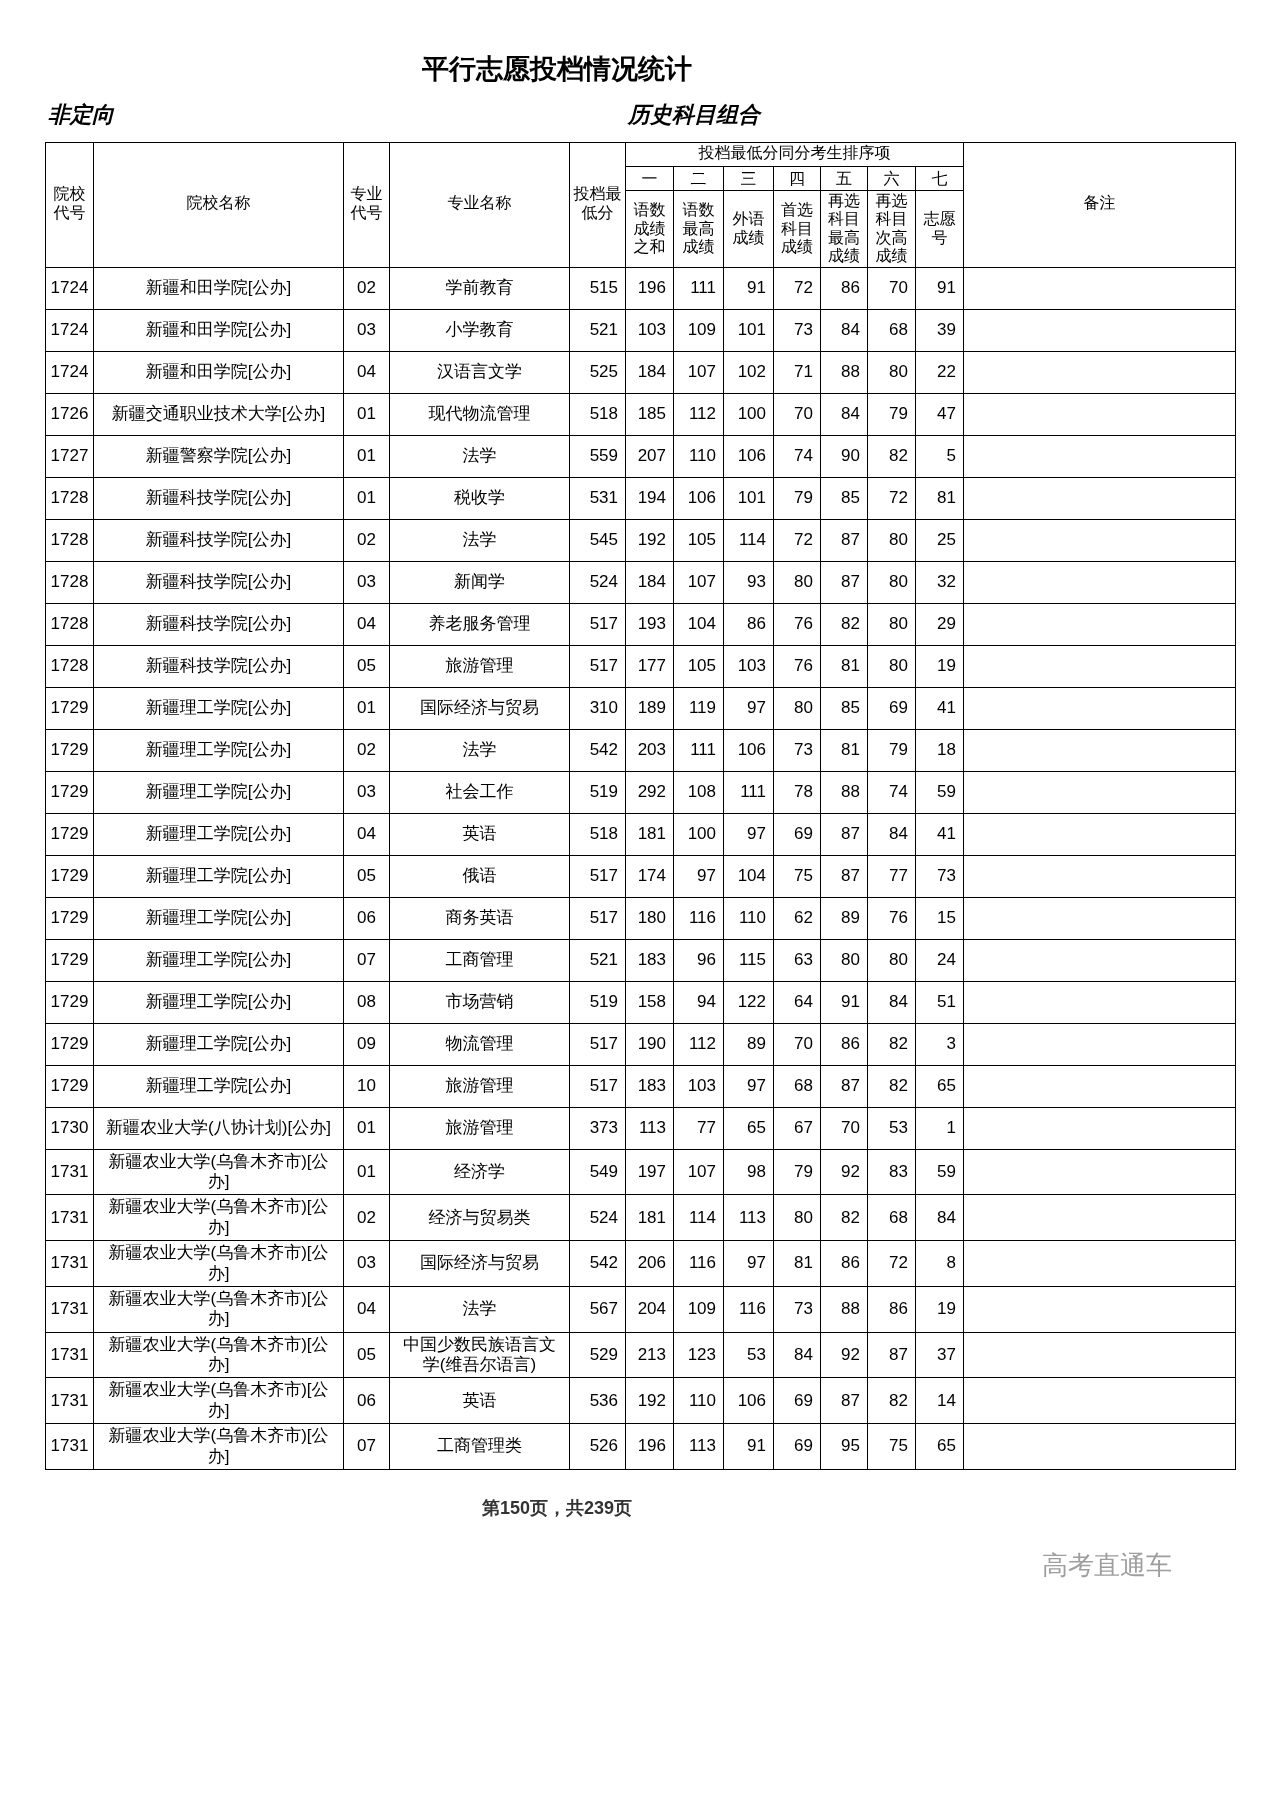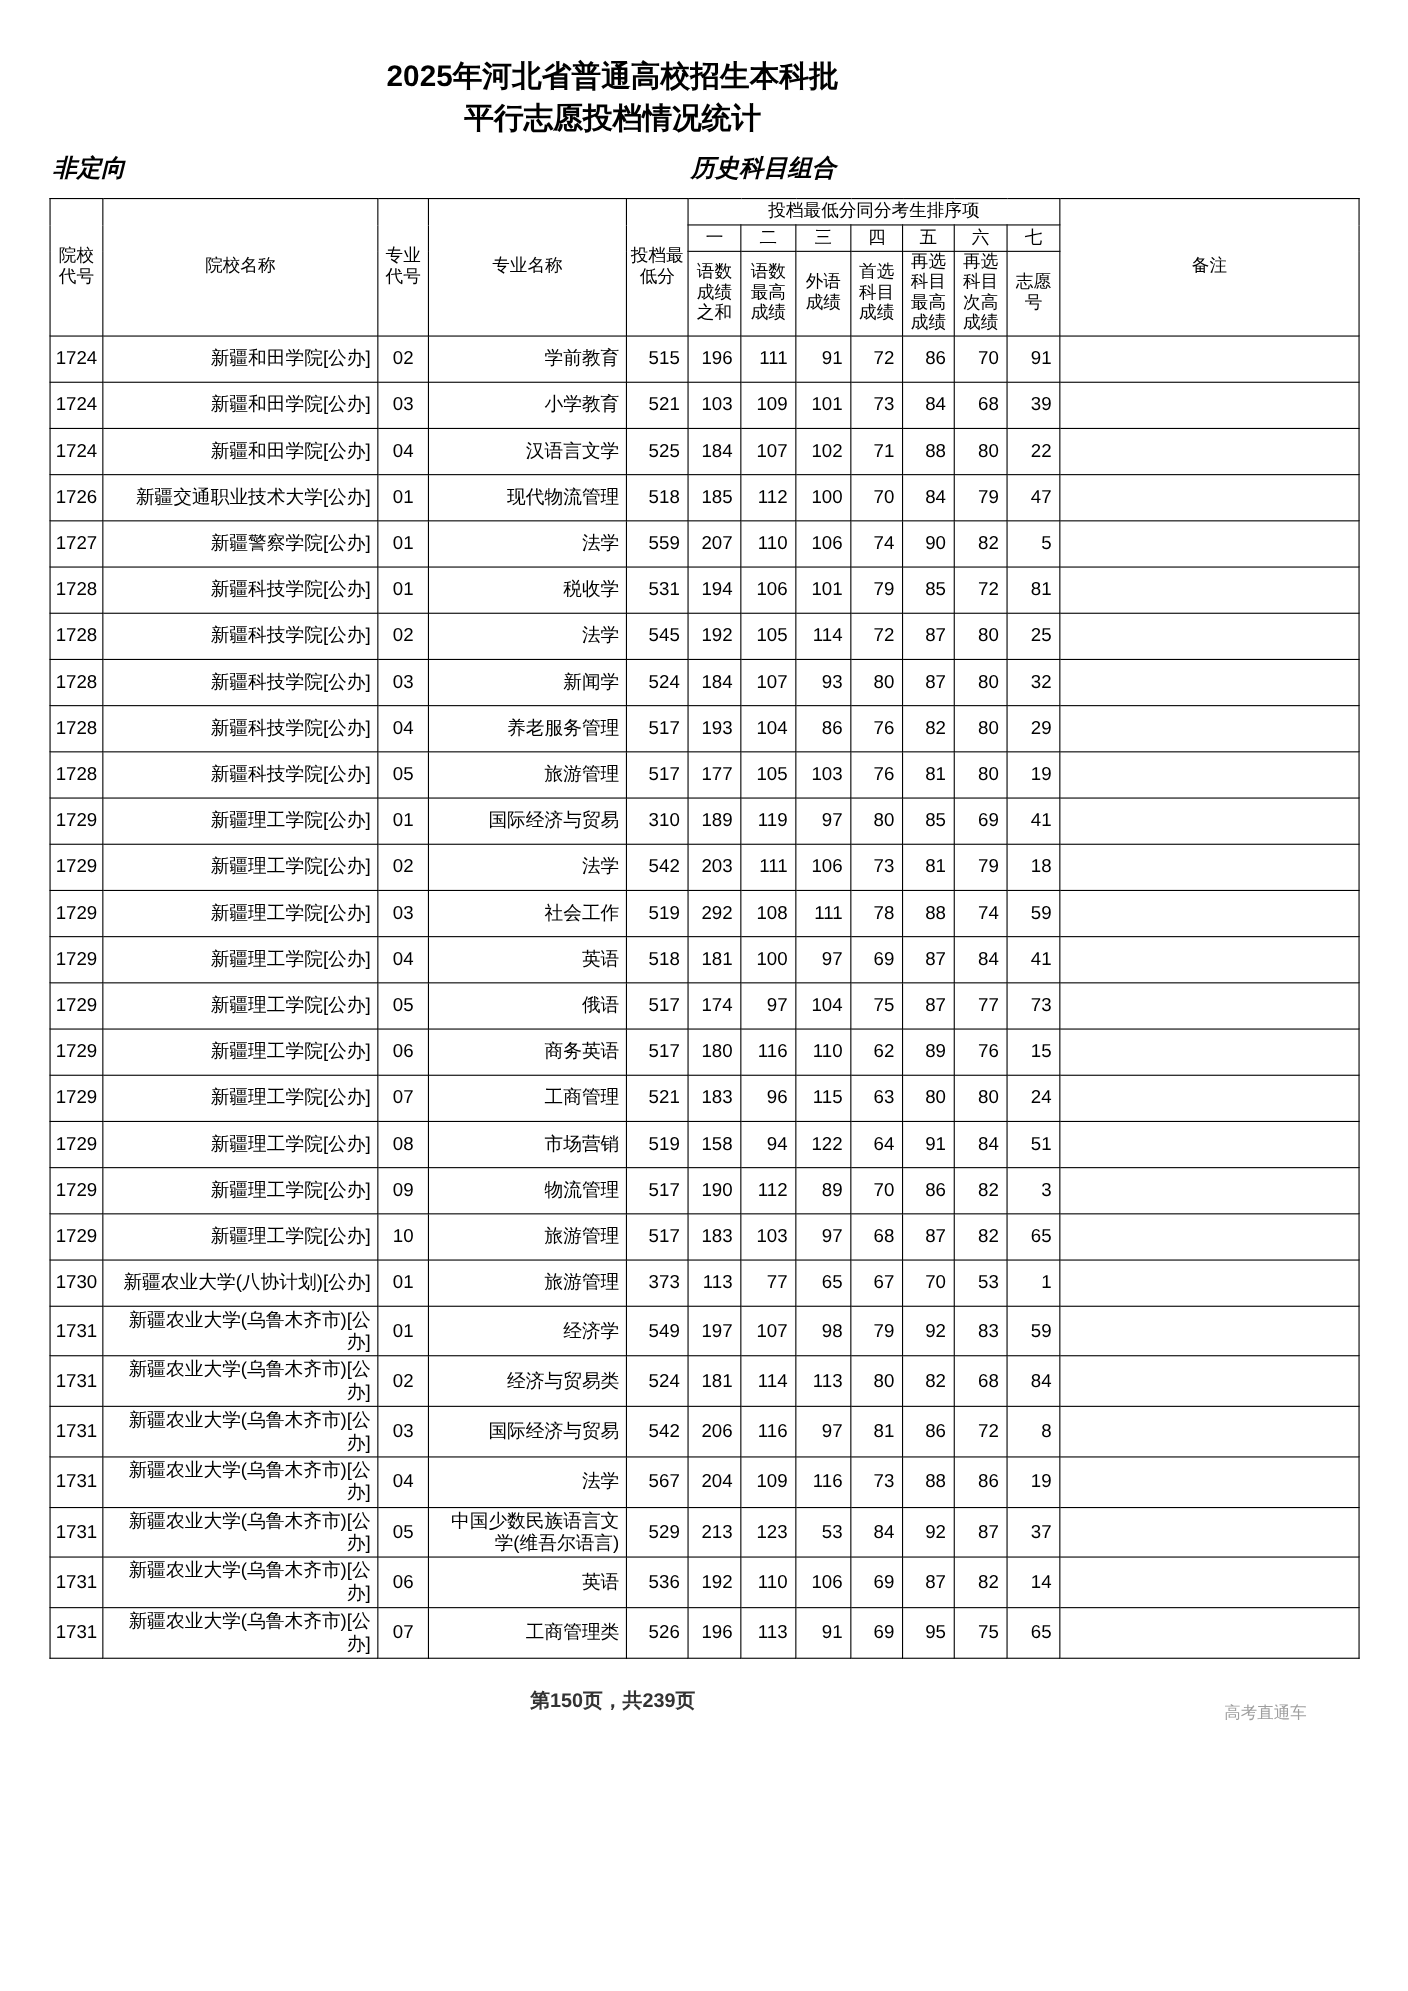--- a/index.html
+++ b/index.html
@@ -21,34 +21,33 @@
   }
   table.grid th, table.grid td {
     border:1px solid #000; font-size:17px; font-weight:normal;
     vertical-align:middle; overflow:hidden; line-height:1.2;
   }
   thead th { text-align:center; padding:1px 2px; }
   tr.h1 th { height:24px; font-size:16px;font-family:Liberation Mono, monospace; }
   tr.h2 th { height:24px; font-size:16px; }
   tr.h3 th { height:74px; font-size:16px; line-height:1.15; }
   tbody td { height:42px; padding:2px 4px; }
-  td.al-left   { text-align:right;  padding-left:6px; padding-right:6px; }
+  td.al-left   { text-align:center;  padding-left:6px; padding-right:6px; }
   td.al-center { text-align:center; }
   td.al-right  { text-align:right; padding-right:7px; }
 
   .footer { margin-top:26px; font-size:18px; color:#333;font-weight:bold; }
-  .watermark { position:absolute; right:92px; top:1548px; font-size:15px; color:#9e9e9e; }
+  .watermark { position:absolute; right:108px; top:1548px; font-size:26px; color:#9e9e9e; }
 </style>
 </head>
 <body>
 
 <div>
 
   <div class="title-block center-narrow">
-    <div>2025年河北省普通高校招生本科批</div>
     <div>平行志愿投档情况统计</div>
   </div>
 
   <div class="subhead">
     <span class="lbl-left">非定向</span>
     <span class="lbl-right">历史科目组合</span>
   </div>
 
   <table class="grid">
     <colgroup>

